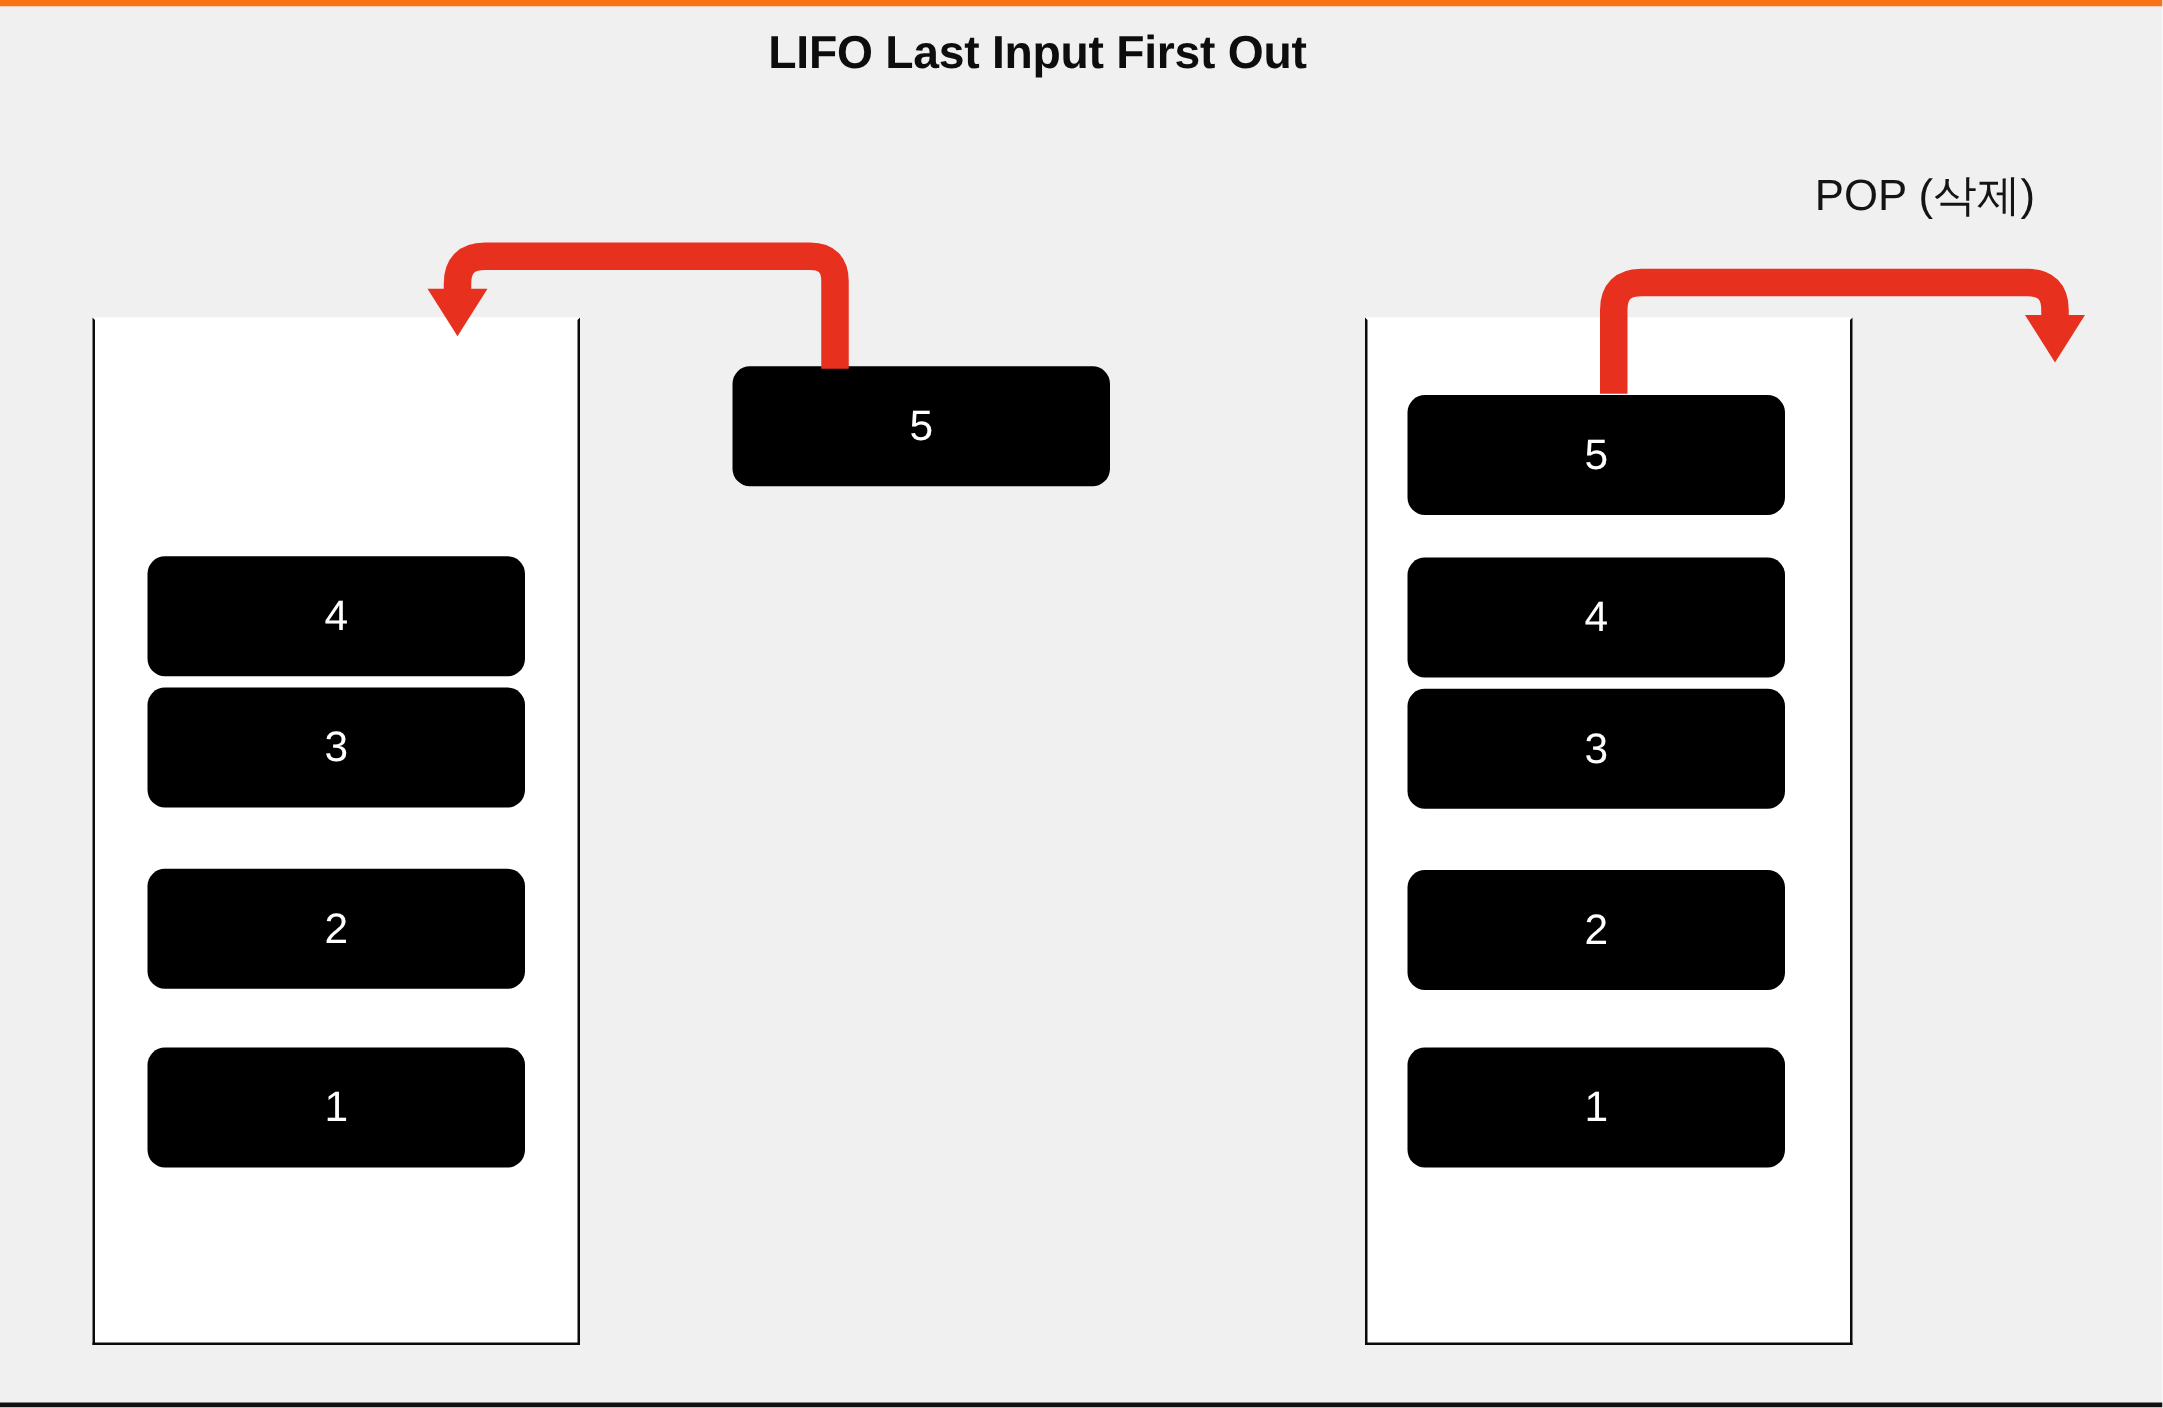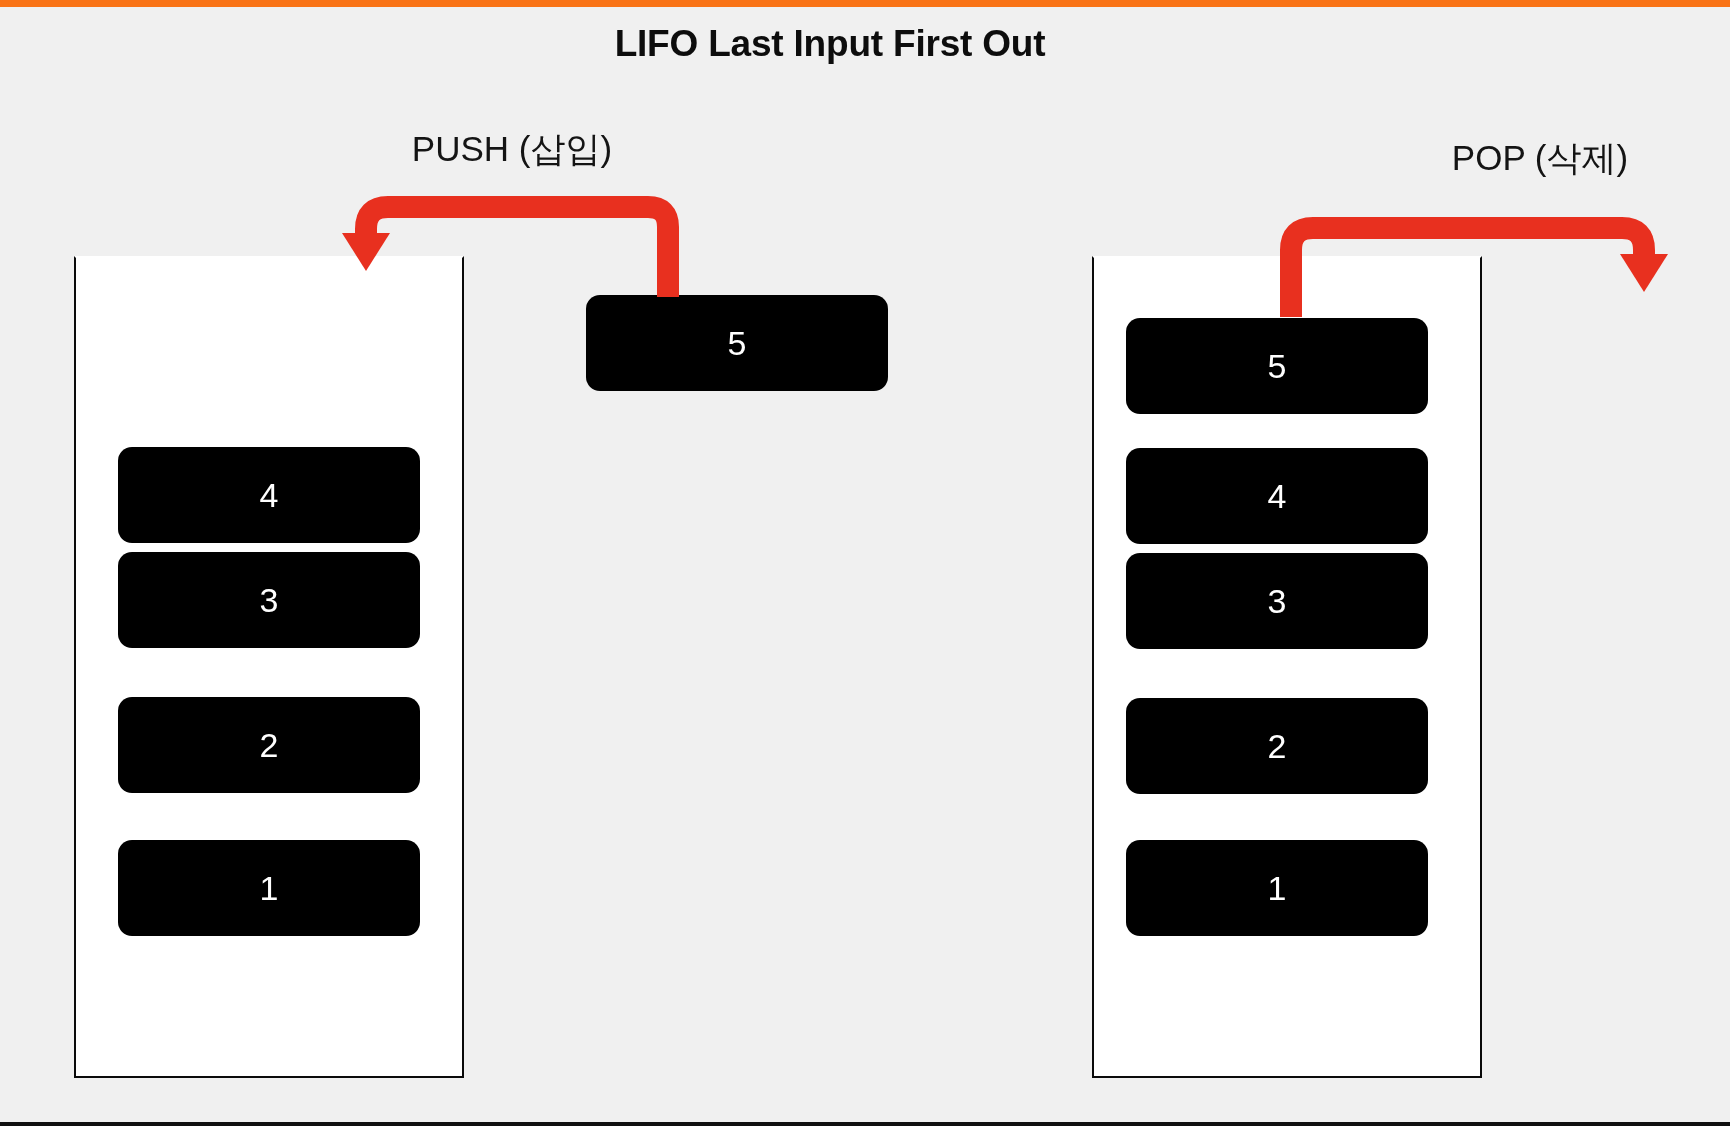--- a/index.html
+++ b/index.html
@@ -11,21 +11,21 @@
   body {
     font-family: "Liberation Sans", sans-serif;
   }
 
   #canvas {
     position: relative;
     width: 1730px;
     height: 1126px;
     background: #f0f0f0;
     box-sizing: border-box;
-    border-top: 7px solid #f97316;
+    border-top: 5px solid #f97316;
     border-bottom: 4px solid #101010;
     overflow: hidden;
   }
 
   
   #title {
     position: absolute;
     left: 0;
     top: 16px;
     width: 1660px;
@@ -90,21 +90,20 @@
   #arrow-push-svg { left: 300px; top: 180px;  width: 420px; height: 130px; }
   #arrow-pop-svg  { left: 1150px; top: 195px; width: 540px; height: 130px; }
 </style>
 </head>
 <body>
 
 <div id="canvas">
 
   <div id="title">LIFO Last Input First Out</div>
 
-  <div id="push-label" class="op-label">PUSH (삽입)</div>
 
   <div id="pop-label" class="op-label">POP (삭제)</div>
 
   <div id="stack-left" class="stack-box no-top"></div>
 
   <div class="block" style="left:118px; top:440px; width:302px; height:96px;">
     <span>4</span>
   </div>
   <div class="block" style="left:118px; top:545px; width:302px; height:96px;">
     <span>3</span>

